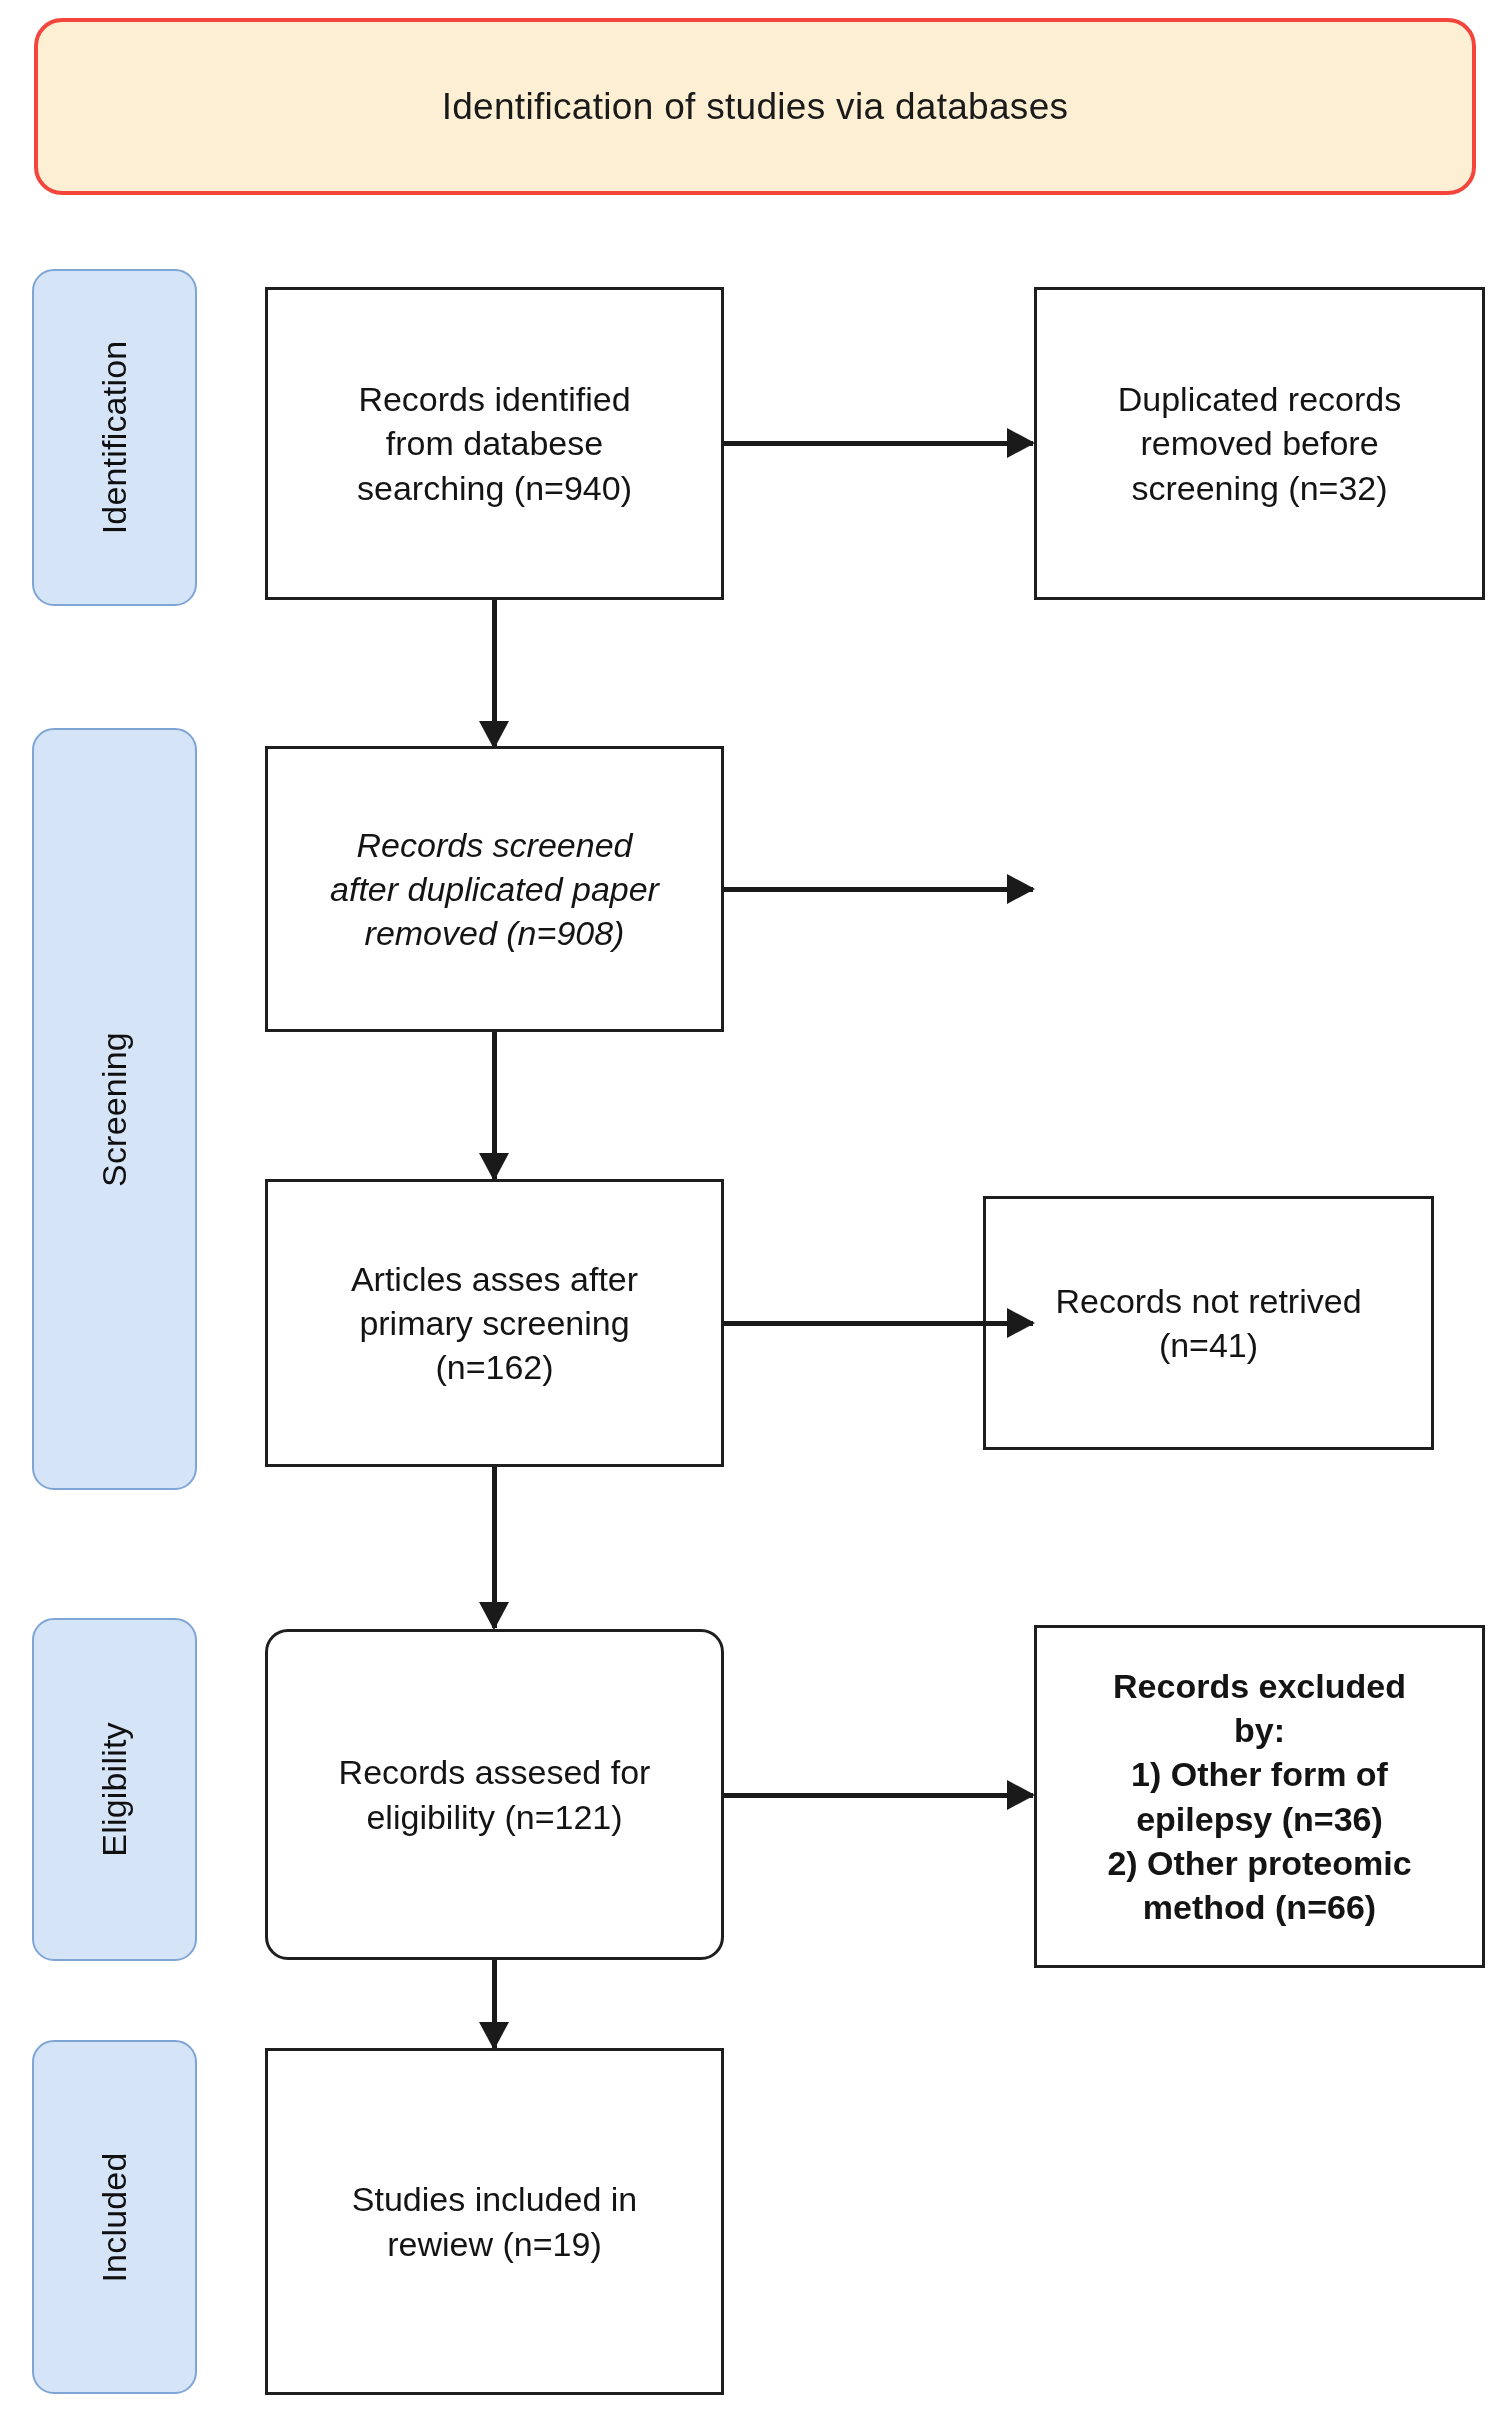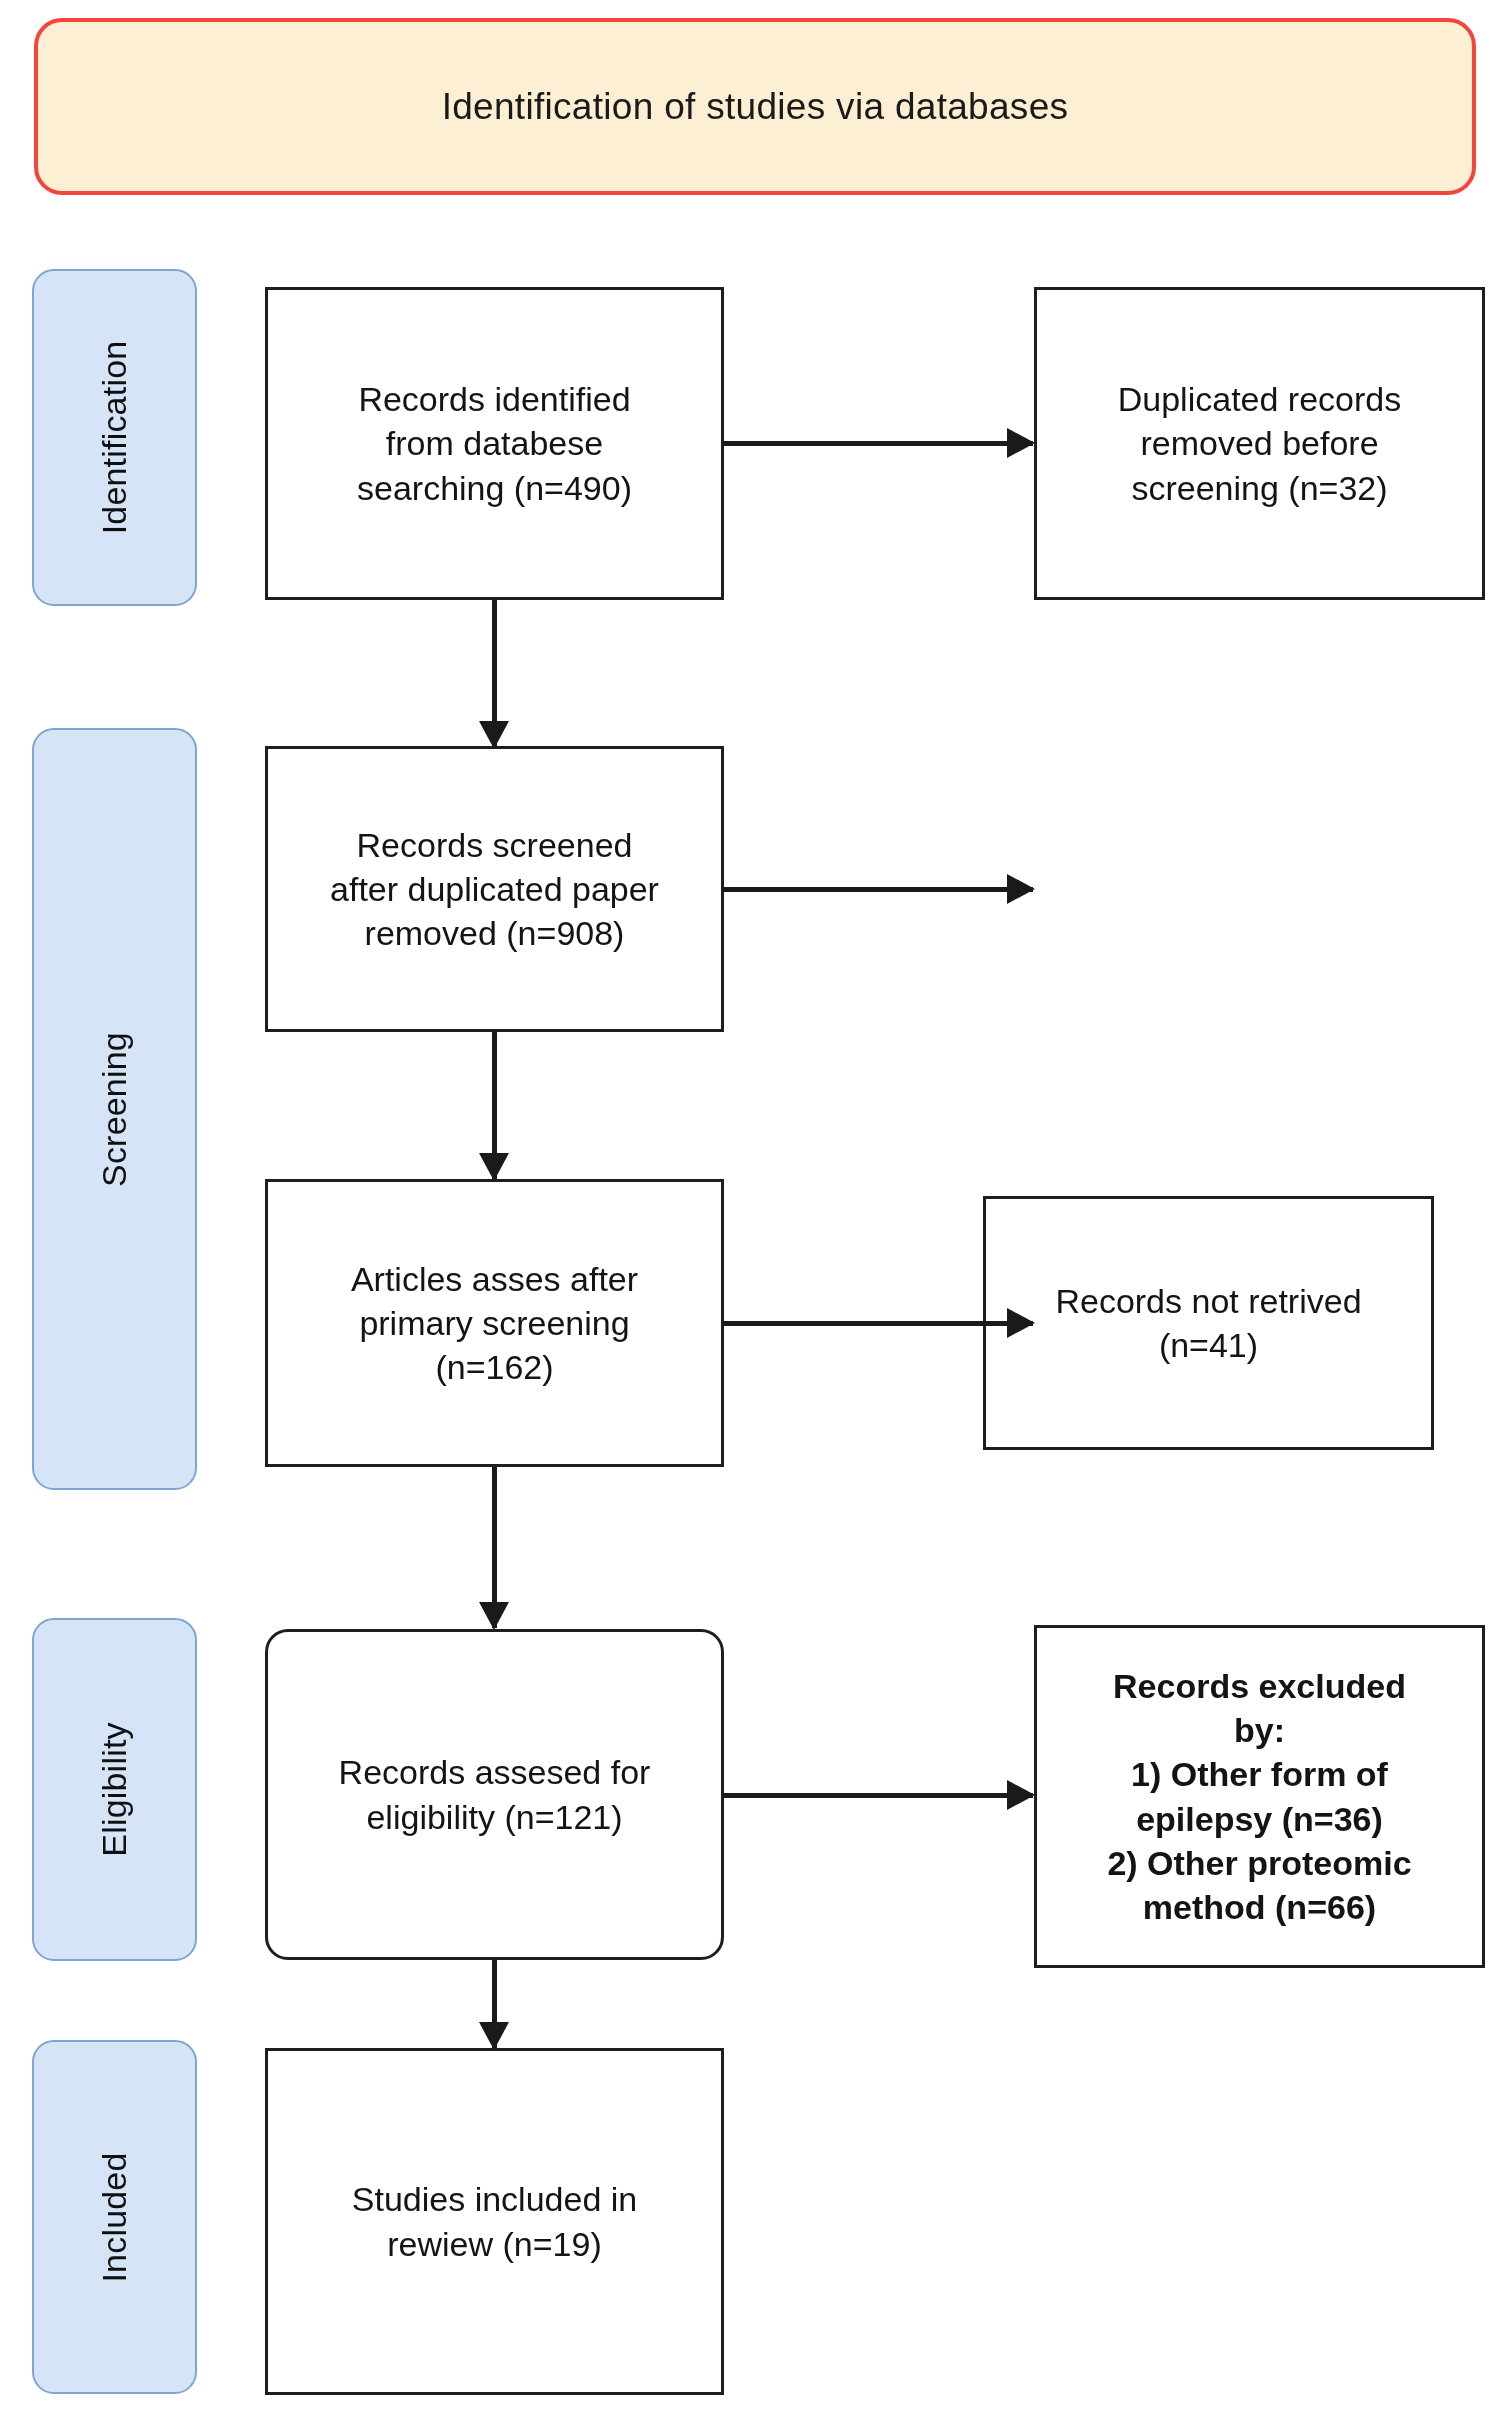--- a/index.html
+++ b/index.html
@@ -83,21 +83,21 @@
   .flow-box-text {
     font-size: 34px;
     line-height: 1.30;
     color: #141414;
     text-align: center;
     white-space: pre-line;
   }
 
   
   .box-identified  { left: 265px; top: 287px;  width: 459px; height: 313px; }
-  .box-screened    { left: 265px; top: 746px; width: 459px; height: 286px; }
+  .box-screened    { left: 265px; top: 746px; width: 459px; height: 286px; font-style: italic; }
   .box-assessed    { left: 265px; top: 1179px; width: 459px; height: 288px; }
   .box-eligibility { left: 265px; top: 1629px; width: 459px; height: 331px; border-radius: 23px; }
   .box-included    { left: 265px; top: 2048px; width: 459px; height: 347px; }
 
   
   .box-duplicates  { left: 1034px; top: 287px;  width: 451px; height: 313px; }
   .box-excl-issue  { left: 1034px; top: 746px; width: 451px; height: 286px; }
   .box-notretrived { left: 983px; top: 1196px; width: 451px; height: 254px; }
   .box-excl-by     { left: 1034px; top: 1625px; width: 451px; height: 343px; font-weight: bold; }
 
@@ -166,21 +166,21 @@
   <div class="stage-label stage-eligibility">
     <span class="stage-label-text">Eligibility</span>
   </div>
   <div class="stage-label stage-included">
     <span class="stage-label-text">Included</span>
   </div>
 
   <div class="flow-box box-identified">
     <span class="flow-box-text">Records identified
 from databese
-searching (n=490)</span>
+searching (n=940)</span>
   </div>
   <div class="flow-box box-screened">
     <span class="flow-box-text">Records screened
 after duplicated paper
 removed (n=908)</span>
   </div>
   <div class="flow-box box-assessed">
     <span class="flow-box-text">Articles asses after
 primary screening
 (n=162)</span>

